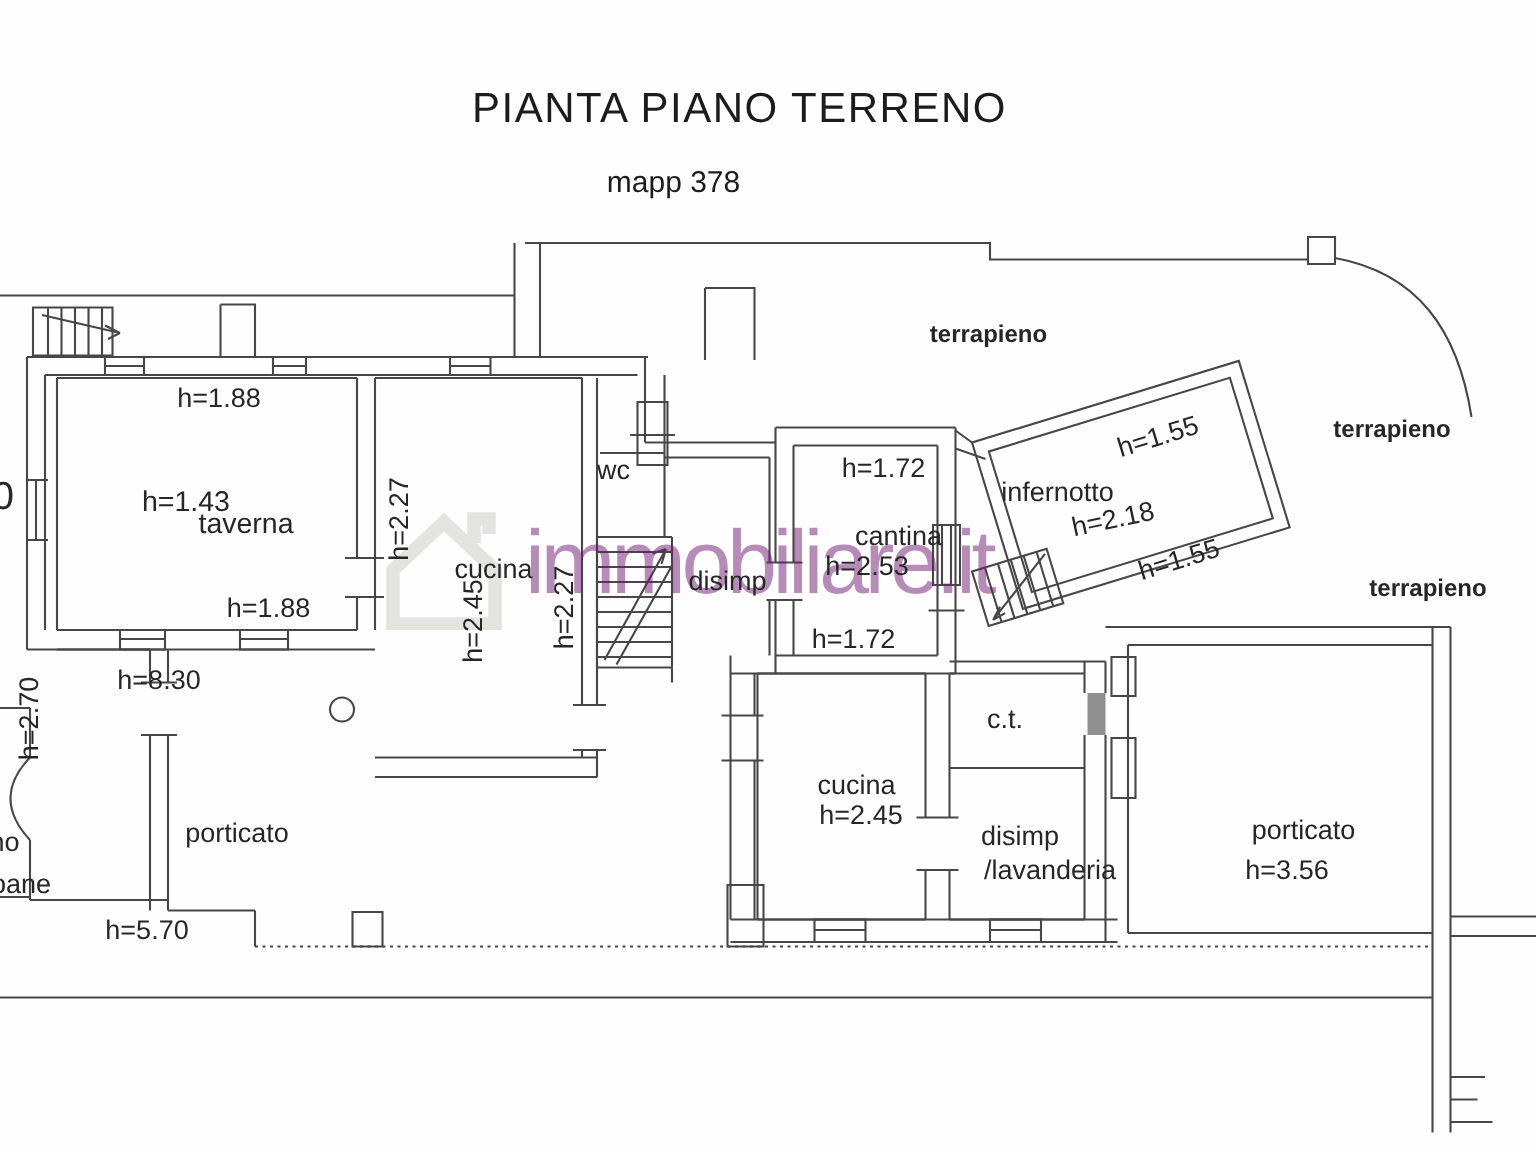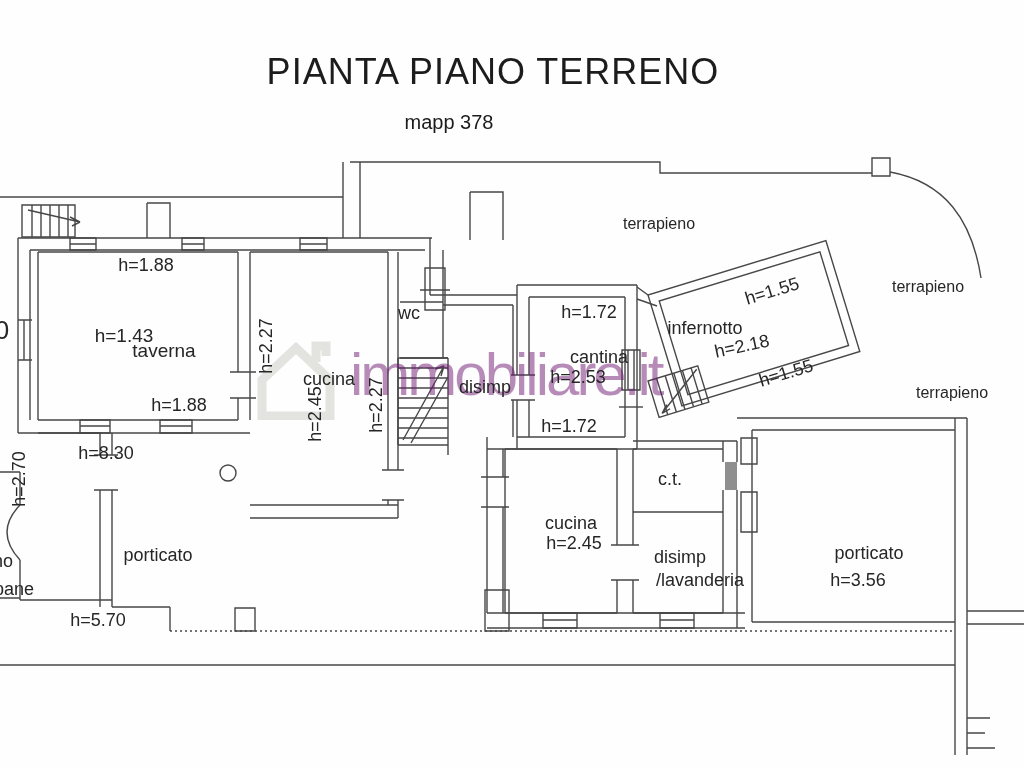--- a/index.html
+++ b/index.html
@@ -2,23 +2,23 @@
 <html><head>
 <meta charset="utf-8">
 <style>
   html,body{margin:0;padding:0;background:#fff;}
   #plan{position:relative;width:1024px;height:768px;background:#fefefe;overflow:hidden;
         font-family:"Liberation Sans","DejaVu Sans",sans-serif;color:#222;}
   svg.lines{position:absolute;left:0;top:0;}
   .lbl{position:absolute;white-space:nowrap;color:#262626;
        transform:translate(-50%,-50%) rotate(var(--r,0deg));
        font-size:var(--fs,18px);left:var(--x);top:var(--y);line-height:1;}
-  .title{font-size:36px;letter-spacing:1px;color:#1c1c1c;}
+  .title{font-size:28px;letter-spacing:1px;color:#1c1c1c;}
   .subtitle{font-size:20px;color:#1c1c1c;}
-  .terra{font-size:16px;}
+  .terra{font-size:16px;font-weight:bold;}
   .watermark{position:absolute;left:248px;top:328px;display:flex;align-items:center;
              gap:6px;opacity:.5;pointer-events:none;}
   .watermark .wm-text{font-size:60px;font-weight:normal;color:#701a75;letter-spacing:-3px;}
 </style>
 </head>
 <body>
 
 <div id="plan">
 
   <svg class="lines" width="1024" height="768" viewBox="0 0 1024 768" stroke="#474747" stroke-width="1.4" fill="none">

